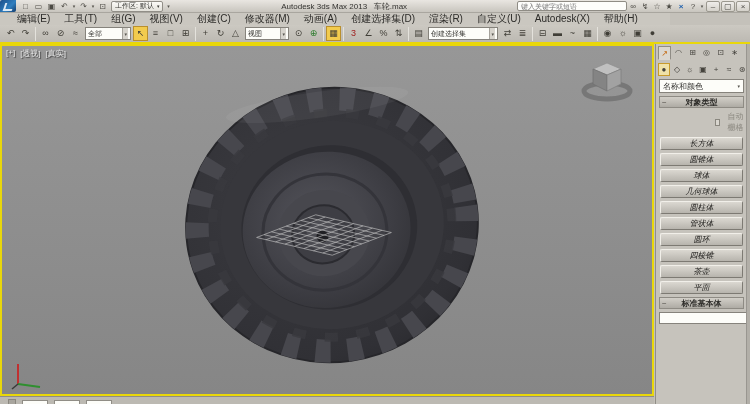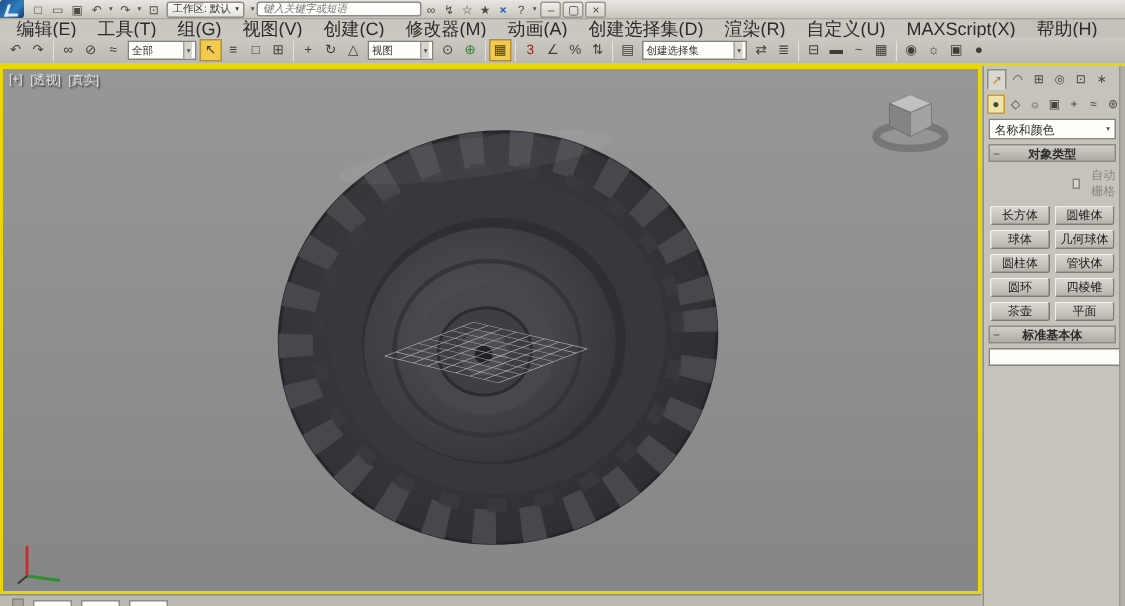--- a/index.html
+++ b/index.html
@@ -15,31 +15,31 @@
     border-radius:2px 0 2px 0; margin-right:3px; position:relative; }
   .logo::after{ content:""; position:absolute; left:4px; top:3px; width:7px; height:6px;
     border-left:2px solid #dce9f5; border-bottom:2px solid #dce9f5; transform:skewX(-18deg); }
   .qi { width:13px; height:11px; line-height:11px; text-align:center; font-size:8px; color:#4c4a44; }
   .qi-drop { font-size:5px; color:#55534d; width:6px; }
   .ws-dd { height:11px; background:linear-gradient(#fbfaf7,#e3e1da); border:1px solid #918e87;
     border-radius:2px; display:flex; align-items:center; padding:0 3px; margin:0 2px; font-size:7px; }
   .ws-dd .car { font-size:5px; margin-left:3px; }
   .title-center { flex:1; text-align:center; font-size:8px; color:#33322f; white-space:nowrap; }
   .search-wrap { display:flex; align-items:center; }
-  .search-input { width:110px; height:10px; font-size:7px; font-style:italic; color:#8a887f;
+  .search-input { width:110px; height:10px; font-size:7px; color:#8a887f;
     border:1px solid #8f8c85; background:#fdfdfb; padding:0 3px; border-radius:2px; }
   .ic { width:12px; height:11px; line-height:11px; text-align:center; font-size:8px; color:#4c4a44; }
   .ic.blue { color:#1c5fae; font-weight:bold; }
   .winbtn { width:14px; height:11px; line-height:10px; text-align:center; font-size:8px; color:#4a4844;
     background:linear-gradient(#efedea,#d4d1ca); border:1px solid #9b988f; border-radius:2px; margin-left:1px; }
 
   
   .menubar { position:absolute; left:0; top:13px; width:670px; height:12px;
-    background:#cac7c0; display:flex; align-items:center; padding-left:4px;
-    font-size:12px; color:#2c2b28; }
+    background:#cac7c0; display:flex; align-items:center; padding-left:10px;
+    font-size:10px; color:#2c2b28; }
   .menu-item { padding:0 7px; height:12px; line-height:12px; white-space:nowrap; }
 
   
   .toolbar { position:absolute; left:0; top:25px; width:750px; height:19px;
     background:linear-gradient(#ccc9c2,#bcb9b2); border-bottom:2px solid #e9d70a;
     display:flex; align-items:center; padding-left:3px; }
   .ti { width:15px; height:15px; line-height:15px; text-align:center; font-size:9px; color:#403e37;
     flex:0 0 auto; }
   .ti.hl { background:#f2cb4e; border:1px solid #b98f2e; line-height:13px; }
   .ti.green { color:#2f7d2f; }
@@ -73,21 +73,21 @@
   .cp-subtab.active { background:#f0e2a8; border:1px solid #c79a2c; line-height:11px; }
   .cp-dd { height:14px; margin:2px 6px 3px 3px; background:#fdfdf9; border:1px solid #86837c;
     display:flex; align-items:center; padding:0 3px; font-size:8px; color:#2e2d2a; }
   .cp-dd .car { margin-left:auto; font-size:5px; color:#55534d; }
   .rollout { margin:2px 6px 2px 3px; }
   .rollout-h { height:12px; background:linear-gradient(#d2cfc8,#aeaba4); border:1px solid #8e8b84;
     font-size:8px; font-weight:bold; color:#2e2d2a; text-align:center; line-height:11px; position:relative; }
   .rollout-h .minus { position:absolute; left:2px; top:0; font-weight:normal; color:#55534d; }
   .autogrid { display:flex; align-items:center; gap:8px; margin:3px 0 3px 22px; color:#8a877f;padding-left:34px; }
   .checkbox { width:7px; height:7px; border:1px solid #8a877f; background:#d8d5ce; }
-  .btn-grid { display:grid; grid-template-columns:1fr 1fr; gap:3px 3px; padding:1px 1px; }
+  .btn-grid { display:grid; grid-template-columns:1fr; gap:3px 3px; padding:1px 1px;font-style:italic; }
   .obj-btn { height:13px; font-size:8px; color:#1d1c1a; text-align:center; line-height:12px;
     background:linear-gradient(#dbd8d1,#b7b4ad); border:1px solid; border-color:#f1efe9 #7d7a73 #7d7a73 #f1efe9;
     border-radius:2px; white-space:nowrap; overflow:hidden; }
   .name-row { display:flex; align-items:center; gap:3px; margin-top:3px; }
   .name-input { flex:1; height:12px; border:1px solid #86837c; background:#fdfdf9; font-size:8px; padding:0 2px; }
 
   
   .status-sliver { position:absolute; left:0; top:396px; width:654px; height:8px;
     background:#bcb9b2; border-top:1px solid #8f8c85; display:flex; align-items:flex-end; gap:6px; padding:0 0 0 8px; }
   .st-frag { width:26px; height:4px; background:#fdfdf9; border:1px solid #908d86; border-bottom:none; }
@@ -106,20 +106,24 @@
     <span class="qi">↶</span>
     <span class="qi qi-drop">▾</span>
     <span class="qi">↷</span>
     <span class="qi qi-drop">▾</span>
     <span class="qi">⊡</span>
     <div class="ws-dd">
       <span>工作区: 默认</span>
       <span class="car">▾</span>
     </div>
     <span class="qi qi-drop">▾</span>
+    <div class="title-center">
+      <span>Autodesk 3ds Max 2013</span>&nbsp;&nbsp;
+      <span>车轮.max</span>
+    </div>
     <div class="search-wrap">
       <input class="search-input" placeholder="键入关键字或短语" style="">
       <span class="ic">∞</span>
       <span class="ic">↯</span>
       <span class="ic">☆</span>
       <span class="ic">★</span>
       <span class="ic blue">×</span>
       <span class="ic">?</span>
       <span class="qi qi-drop">▾</span>
     </div>
@@ -132,21 +136,21 @@
     <span class="menu-item">编辑(E)</span>
     <span class="menu-item">工具(T)</span>
     <span class="menu-item">组(G)</span>
     <span class="menu-item">视图(V)</span>
     <span class="menu-item">创建(C)</span>
     <span class="menu-item">修改器(M)</span>
     <span class="menu-item">动画(A)</span>
     <span class="menu-item">创建选择集(D)</span>
     <span class="menu-item">渲染(R)</span>
     <span class="menu-item">自定义(U)</span>
-    <span class="menu-item">MAXScript(X)</span>
+    <span class="menu-item">Autodesk(X)</span>
     <span class="menu-item">帮助(H)</span>
   </div>
 
   <div class="toolbar">
     <span class="ti">↶</span>
     <span class="ti">↷</span>
     <span class="sep"></span>
     <span class="ti">∞</span>
     <span class="ti">⊘</span>
     <span class="ti">≈</span>

